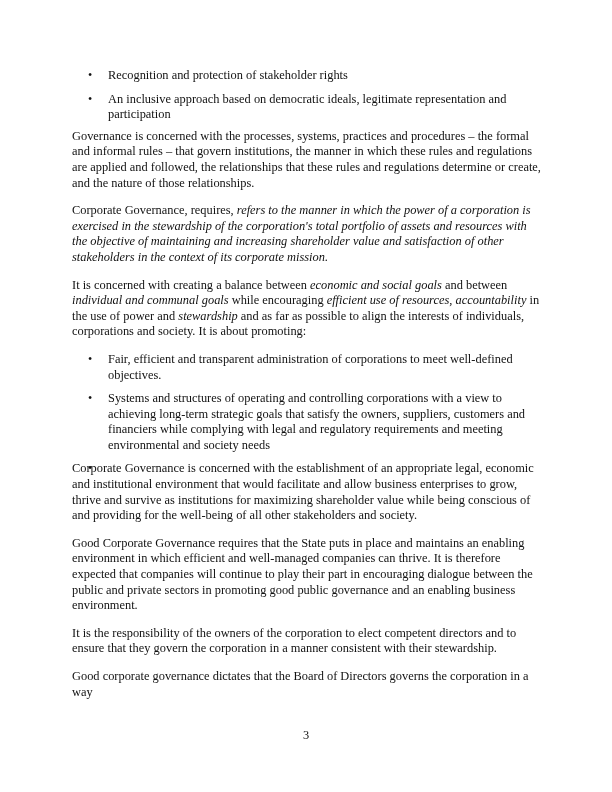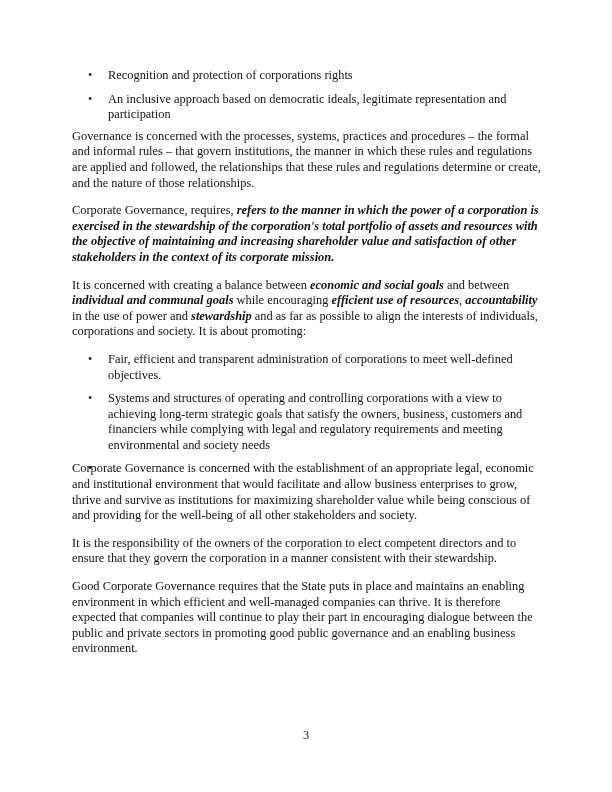--- a/index.html
+++ b/index.html
@@ -7,33 +7,33 @@
     .page {
       position: absolute; left: 0; top: 0; width: 612px; height: 792px;
       background: #ffffff; color: #111111;
       font-family: "Liberation Serif", serif; font-size: 12.4px; line-height: 15.6px;
     }
     .content { position: absolute; left: 72px; top: 68px; width: 470px; }
     p { margin: 0 0 12px 0; }
     ul { list-style: none; margin: 0; padding: 0; }
     li { position: relative; padding-left: 36px; margin: 0 0 8px 0; }
     li .bullet { position: absolute; left: 16px; top: 0; font-size: 12px; }
-    .bi { font-weight: bold; font-style: italic; }
+    .bi { font-weight: normal; font-style: italic; }
     .page-number { position: absolute; top: 728px; left: 0; width: 612px; text-align: center; font-size: 12.4px; }
   </style>
 </head>
 <body>
 
 <div class="page">
   <div class="content">
 
     <ul>
       <li>
         <span class="bullet">•</span>
-        <span>Recognition and protection of corporations rights</span>
+        <span>Recognition and protection of stakeholder rights</span>
       </li>
       <li style="margin-bottom:6px;">
         <span class="bullet">•</span>
         <span>An inclusive approach based on democratic ideals, legitimate representation and participation</span>
       </li>
     </ul>
 
     <p>Governance is concerned with the processes, systems, practices and procedures – the formal and informal rules – that govern institutions, the manner in which these rules and regulations are applied and followed, the relationships that these rules and regulations determine or create, and the nature of those relationships.</p>
 
 
@@ -45,30 +45,31 @@
       <span>It is concerned with creating a balance between </span><span class="bi">economic and social goals</span><span> and between </span><span class="bi">individual and communal goals</span><span> while encouraging </span><span class="bi">efficient use of resources</span><span>, </span><span class="bi">accountability</span><span> in the use of power and </span><span class="bi">stewardship</span><span> and as far as possible to align the interests of individuals, corporations and society. It is about promoting:</span>
     </p>
 
     <ul>
       <li>
         <span class="bullet">•</span>
         <span>Fair, efficient and transparent administration of corporations to meet well-defined objectives.</span>
       </li>
       <li>
         <span class="bullet">•</span>
-        <span>Systems and structures of operating and controlling corporations with a view to achieving long-term strategic goals that satisfy the owners, business, customers and financiers while complying with legal and regulatory requirements and meeting environmental and society needs</span>
+        <span>Systems and structures of operating and controlling corporations with a view to achieving long-term strategic goals that satisfy the owners, suppliers, customers and financiers while complying with legal and regulatory requirements and meeting environmental and society needs</span>
       </li>
       <li style="margin-bottom:6px;">
         <span class="bullet">•</span>
       </li>
     </ul>
 
     <p>Corporate Governance is concerned with the establishment of an appropriate legal, economic and institutional environment that would facilitate and allow business enterprises to grow, thrive and survive as institutions for maximizing shareholder value while being conscious of and providing for the well-being of all other stakeholders and society.</p>
 
+    <p>Good Corporate Governance requires that the State puts in place and maintains an enabling environment in which efficient and well-managed companies can thrive. It is therefore expected that companies will continue to play their part in encouraging dialogue between the public and private sectors in promoting good public governance and an enabling business environment.</p>
+
     <p>It is the responsibility of the owners of the corporation to elect competent directors and to ensure that they govern the corporation in a manner consistent with their stewardship.</p>
 
-    <p>Good Corporate Governance requires that the State puts in place and maintains an enabling environment in which efficient and well-managed companies can thrive. It is therefore expected that companies will continue to play their part in encouraging dialogue between the public and private sectors in promoting good public governance and an enabling business environment.</p>
-
+    <p>Good corporate governance dictates that the Board of Directors governs the corporation in a way</p>
 
   </div>
 
   <div class="page-number">3</div>
 </div>
 
 </body></html>

